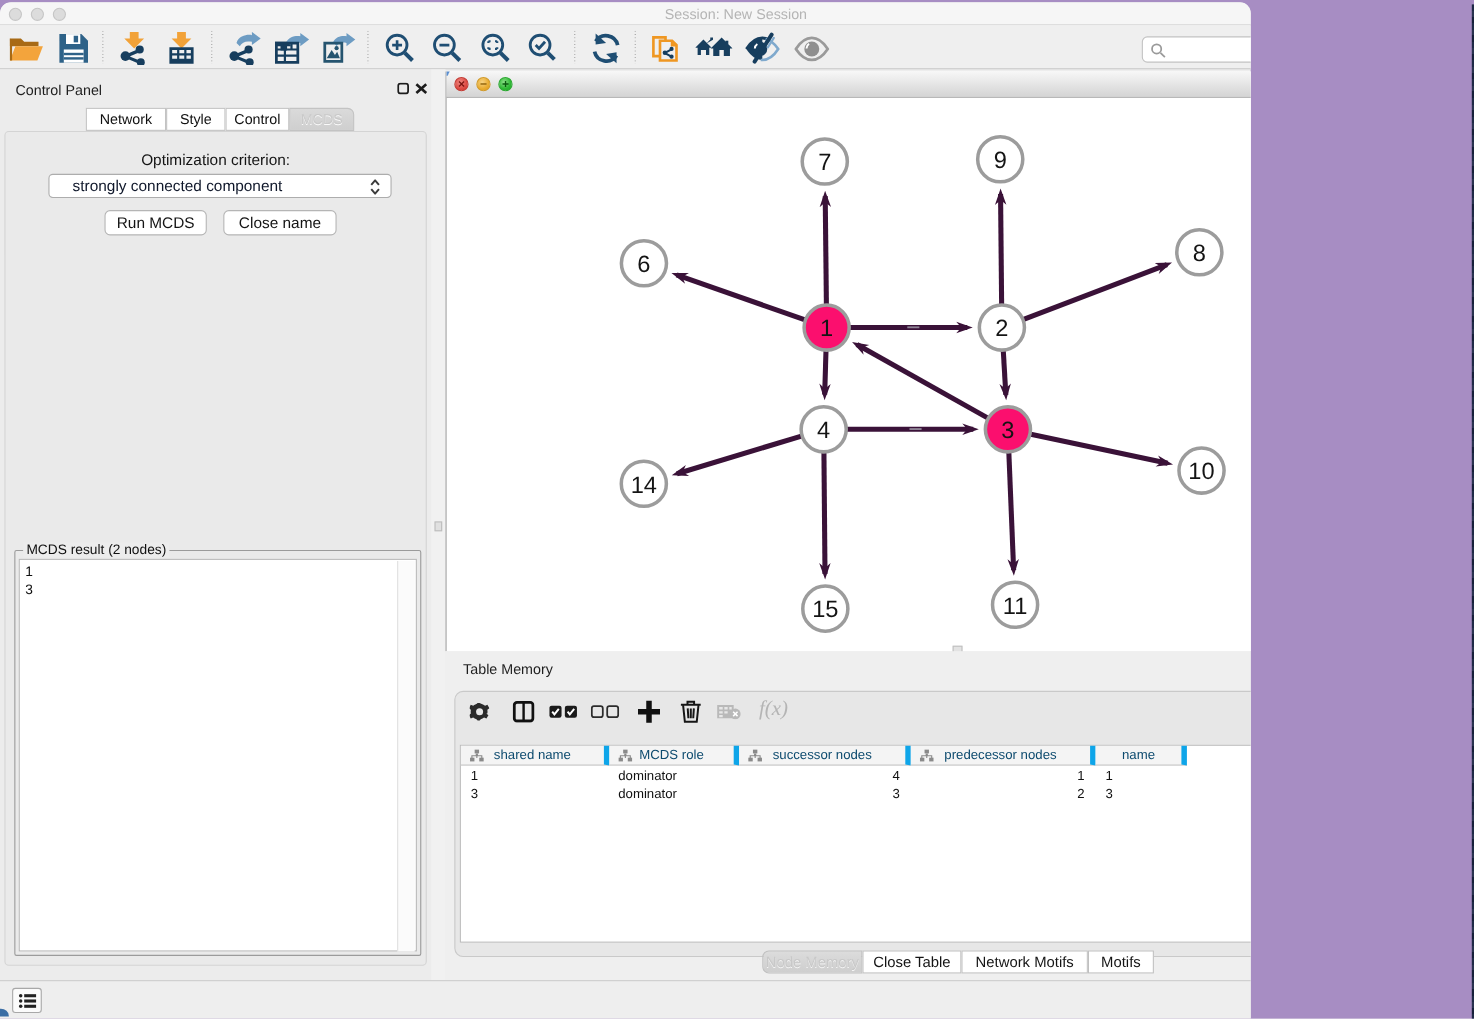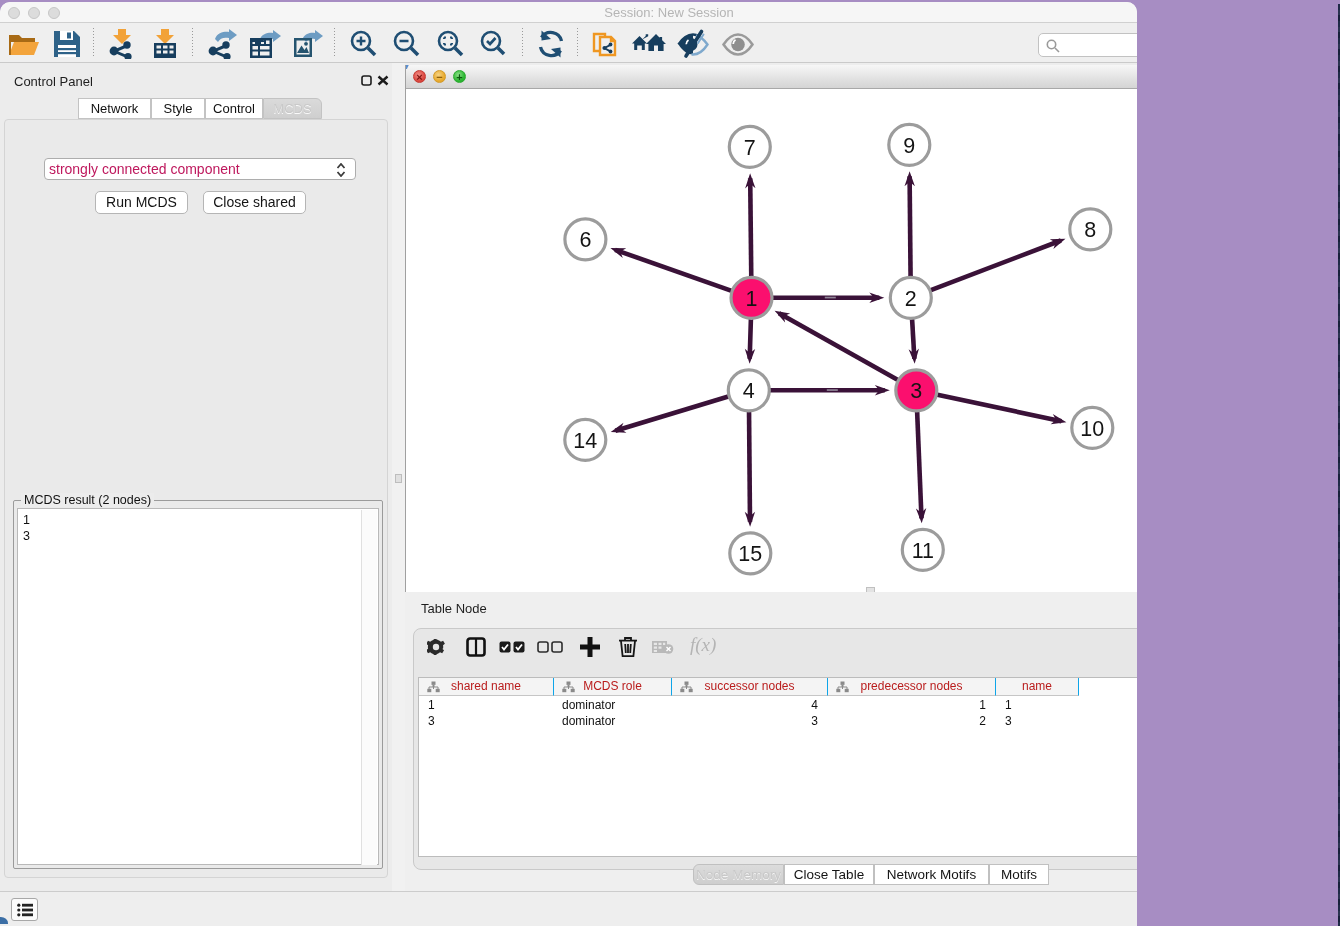--- a/index.html
+++ b/index.html
@@ -14,21 +14,21 @@
 .ticon{position:absolute;top:6px}
 #searchbox{position:absolute;left:1038px;top:10px;width:292px;height:24px;background:#fff;border:1px solid #c2c2c2;border-radius:5px}
 #searchbox svg{position:absolute;left:7px;top:5px}
 
 #cpanel{position:absolute;left:0;top:61px;width:392px;height:828px;background:#ececec}
 #cpanel-title{position:absolute;left:14px;top:11px;font-size:13px;color:#1e1e1e}
 .tab{position:absolute;top:35px;height:21px;background:#fff;border:1px solid #c3c3c3;font-size:13px;color:#111;text-align:center;line-height:20px}
 #tabsel{background:linear-gradient(180deg,#dadada,#cfcfcf);color:#c9c9c9;text-shadow:0 1px 0 #fafafa;border-radius:0 6px 0 0}
 #cpcontent{position:absolute;left:4px;top:56px;width:384px;height:759px;border:1px solid #d4d4d4;border-radius:4px;background:#eaeaea}
 #optlabel{position:absolute;left:0;top:74px;width:100%;text-align:center;font-size:14px;color:#141414}
-#dropdown{position:absolute;left:44px;top:95px;width:312px;height:22px;background:#fff;border:1px solid #adadad;border-radius:4px;font-size:14px;color:#be185d;line-height:20px;padding-left:4px}
+#dropdown{position:absolute;left:44px;top:95px;width:312px;height:22px;background:#fff;border:1px solid #adadad;border-radius:4px;font-size:14px;color:#0f172a;line-height:20px;padding-left:21px}
 .btn{position:absolute;top:128px;height:23px;background:#fff;border:1px solid #b5b5b5;border-radius:5px;font-size:14px;color:#141414;text-align:center;line-height:21px}
 #fieldset{position:absolute;left:13px;top:437px;width:370px;height:369px;border:1px solid #9b9b9b;border-radius:2px}
 #fieldlegend{position:absolute;left:7px;top:-8px;background:#ececec;padding:0 3px;font-size:12.5px;color:#111}
 #mcdsarea{position:absolute;left:3px;top:7px;width:362px;height:357px;background:#fff;border:1px solid #b9b9b9}
 #mcdstext{position:absolute;left:5px;top:3px;font-size:12.5px;color:#111;line-height:16px}
 #mcdsscroll{position:absolute;right:1px;top:1px;width:16px;height:355px;background:#fbfbfb;border-left:1px solid #e0e0e0}
 
 #vsplit{position:absolute;left:392px;top:61px;width:13px;height:828px;background:#f1f1f1}
 #vgrip{position:absolute;left:3px;top:411px;width:7px;height:9px;background:#e0e0e0;border:1px solid #bdbdbd}
 
@@ -36,21 +36,21 @@
 #nettitle{position:absolute;left:0;top:0;width:100%;height:24px;background:linear-gradient(180deg,#f7f7f7,#dedede 70%,#d4d4d4);border-bottom:1px solid #a8a8a8}
 .mac{position:absolute;top:5px;width:13px;height:13px;border-radius:50%;font-size:11px;font-weight:700;text-align:center;line-height:13px}
 #netname{position:absolute;top:5px;left:0;width:100%;text-align:center;font-size:13px;font-weight:500;color:#2a2a2a}
 #canvas{position:absolute;left:1px;top:24px;width:932px;height:503px;background:#fff}
 #hgrip{position:absolute;left:866px;top:585px;width:9px;height:7px;background:#e3e3e3;border:1px solid #c0c0c0}
 
 #tpanel{position:absolute;left:405px;top:590px;width:933px;height:299px;background:#efefef}
 #tpanel-title{position:absolute;left:16px;top:9px;font-size:13px;color:#1e1e1e}
 #tcontainer{position:absolute;left:8px;top:36px;width:917px;height:242px;background:#e7e7e7;border:1px solid #c9c9c9;border-radius:8px}
 #ttable{position:absolute;left:4px;top:48px;width:912px;height:180px;background:#fff;border:1px solid #bcbcbc}
-.th{position:absolute;top:0;height:18px;background:#f4f4f4;border-right:1px solid #0ea5e9;border-bottom:1px solid #c6c6c6;font-size:12px;color:#b91c1c;text-align:center;line-height:17px}
+.th{position:absolute;top:0;height:18px;background:#f4f4f4;border-right:5px solid #0ea5e9;border-bottom:1px solid #c6c6c6;font-size:12px;color:#0c4a6e;text-align:center;line-height:17px}
 .td{position:absolute;font-size:12px;color:#111;height:16px;line-height:16px}
 .btab{position:absolute;top:272px;height:21px;background:#fff;border:1px solid #c0c0c0;font-size:13.5px;font-weight:500;color:#141414;text-align:center;line-height:19px}
 #btabsel{background:linear-gradient(180deg,#dcdcdc,#cecece);color:#c8c8c8;text-shadow:0 1px 0 #f5f5f5;border-radius:6px 0 0 6px}
 
 #statusbar{position:absolute;left:0;top:889px;width:1338px;height:35px;background:#eeeeee;border-top:1px solid #cccccc}
 #listbtn{position:absolute;left:11px;top:6px;width:27px;height:23px;background:#fbfbfb;border:1px solid #a8a8a8;border-radius:3px}
 #membtn{position:absolute;left:1259px;top:5px;width:71px;height:25px;background:#fafafa;border:1px solid #9e9e9e;border-radius:3px;font-size:16px;color:#111;text-align:center;line-height:23px}
 #membtn b{display:inline-block;width:10px;height:10px;border-radius:50%;background:#27a327;vertical-align:-1px;margin-right:4px}
 .cpico{position:absolute;top:12px}
 </style></head><body>
@@ -206,27 +206,28 @@
           <rect x="1" y="1" width="9" height="9" rx="2" fill="none" stroke="#1c1c1c" stroke-width="1.6"></rect>
         </svg>
 <svg class="cpico" style="left:377px" width="12" height="11" viewBox="0 0 12 11">
           <path d="M1.5 1.5 L10.5 9.5 M10.5 1.5 L1.5 9.5" stroke="#1c1c1c" stroke-width="2.4"></path>
         </svg>
 <div class="tab" style="left:78px;width:73px">Network</div>
 <div class="tab" style="left:151px;width:54px">Style</div>
 <div class="tab" style="left:205px;width:58px">Control</div>
 <div class="tab" id="tabsel" style="left:263px;width:59px">MCDS</div>
 <div id="cpcontent"></div>
+<div id="optlabel">Optimization criterion:</div>
 <div id="dropdown">strongly connected component
 <svg style="position:absolute;right:9px;top:4px" width="10" height="14" viewBox="0 0 10 14">
             <path d="M1.5 5 L5 1 L8.5 5 M1.5 9 L5 13 L8.5 9" fill="none" stroke="#3c3c3c" stroke-width="1.8"></path>
           </svg>
 </div>
 <div class="btn" style="left:95px;width:93px">Run MCDS</div>
-<div class="btn" style="left:203px;width:103px">Close shared</div>
+<div class="btn" style="left:203px;width:103px">Close name</div>
 <div id="fieldset">
 <div id="fieldlegend">MCDS result (2 nodes)</div>
 <div id="mcdsarea">
             <div id="mcdstext">1<br>3</div>
             <div id="mcdsscroll"></div>
           </div>
 </div>
 </div>
 <div id="vsplit">
         <div id="vgrip"></div>
@@ -296,21 +297,21 @@
 <text x="686.5" y="346.0" font-size="21.5" text-anchor="middle" fill="#141414">10</text>
 <text x="517.0" y="468.0" font-size="21.5" text-anchor="middle" fill="#141414">11</text>
 <text x="179.5" y="358.0" font-size="21.5" text-anchor="middle" fill="#141414">14</text>
 <text x="344.5" y="471.5" font-size="21.5" text-anchor="middle" fill="#141414">15</text>
 </g>
 </svg>
 </div>
 </div>
 <div id="hgrip"></div>
 <div id="tpanel">
-<div id="tpanel-title">Table Node</div>
+<div id="tpanel-title">Table Memory</div>
 <svg class="cpico" style="left:896px;top:10px" width="11" height="11" viewBox="0 0 11 11">
           <rect x="1" y="1" width="9" height="9" rx="2" fill="none" stroke="#1c1c1c" stroke-width="1.6"></rect>
         </svg>
 <svg class="cpico" style="left:912px;top:10px" width="12" height="11" viewBox="0 0 12 11">
           <path d="M1.5 1.5 L10.5 9.5 M10.5 1.5 L1.5 9.5" stroke="#1c1c1c" stroke-width="2.4"></path>
         </svg>
 <div id="tcontainer">
 <svg style="position:absolute;left:13px;top:9px" width="18" height="18" viewBox="0 0 18 18">
             <path fill="#2b2b2b" d="M16.8 10.9c.1-.6.2-1.2.2-1.9s-.1-1.3-.2-1.9l2.1-1.6-2-3.4-2.4 1c-1-.8-2.1-1.4-3.3-1.8L9 .1 7 .1 5.8 1.3C4.6 1.7 3.5 2.3 2.5 3.1l-2.4-1-2 3.4 2.1 1.6C.1 7.7 0 8.3 0 9s.1 1.3.2 1.9l-2.1 1.6 2 3.4 2.4-1c1 .8 2.1 1.4 3.3 1.8L7 17.9h2l1.2-1.2c1.2-.4 2.3-1 3.3-1.8l2.4 1 2-3.4-2.1-1.6z" transform="scale(0.9) translate(1,1)"></path>
             <circle cx="9" cy="9" r="3.2" fill="#e7e7e7"></circle>

